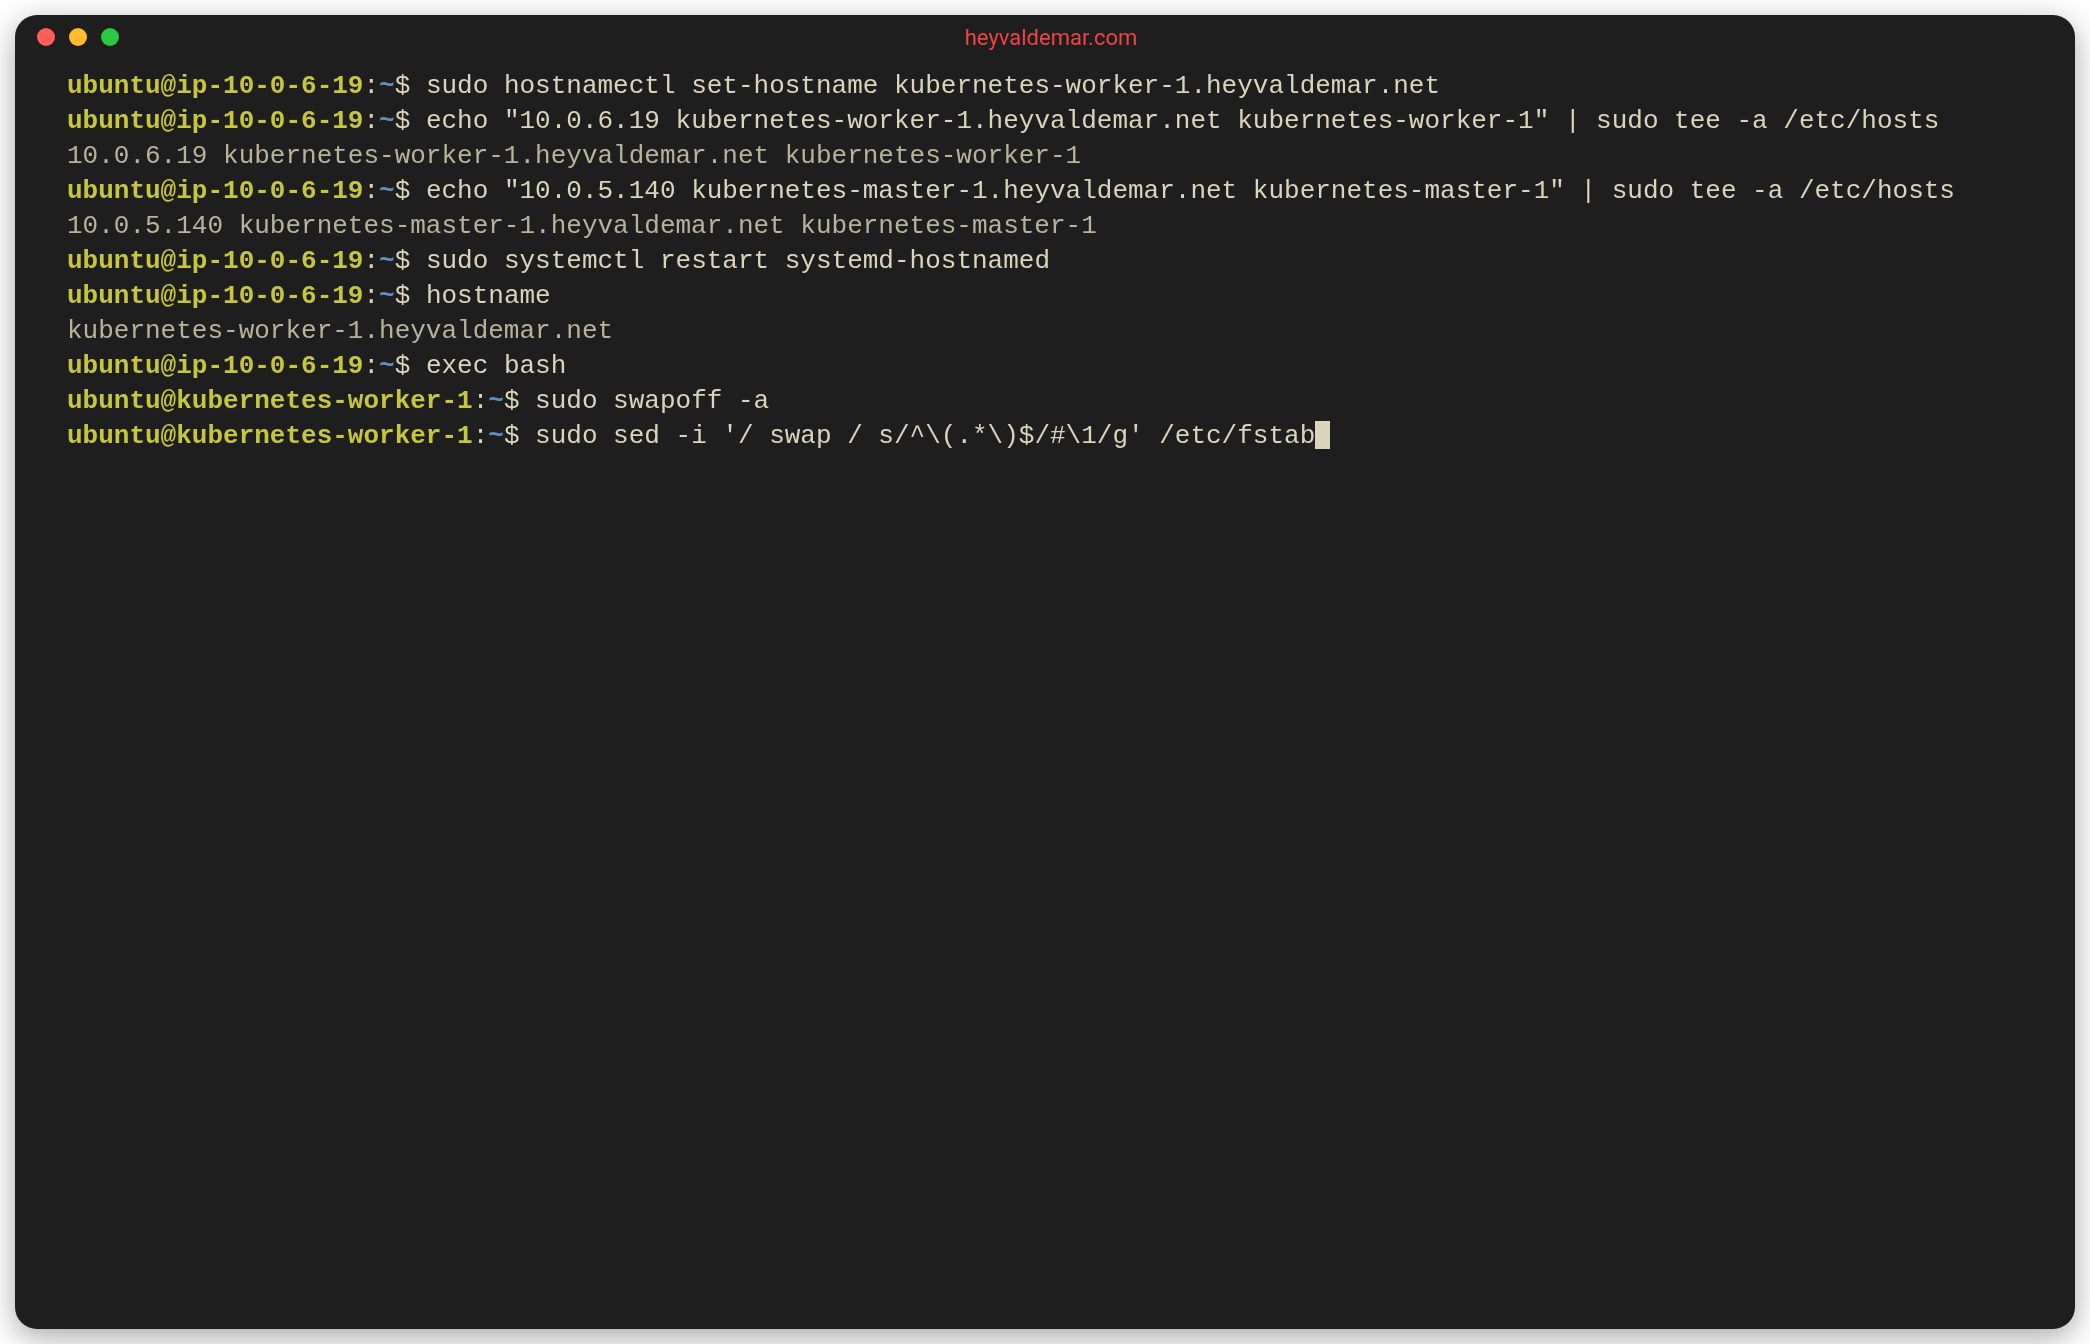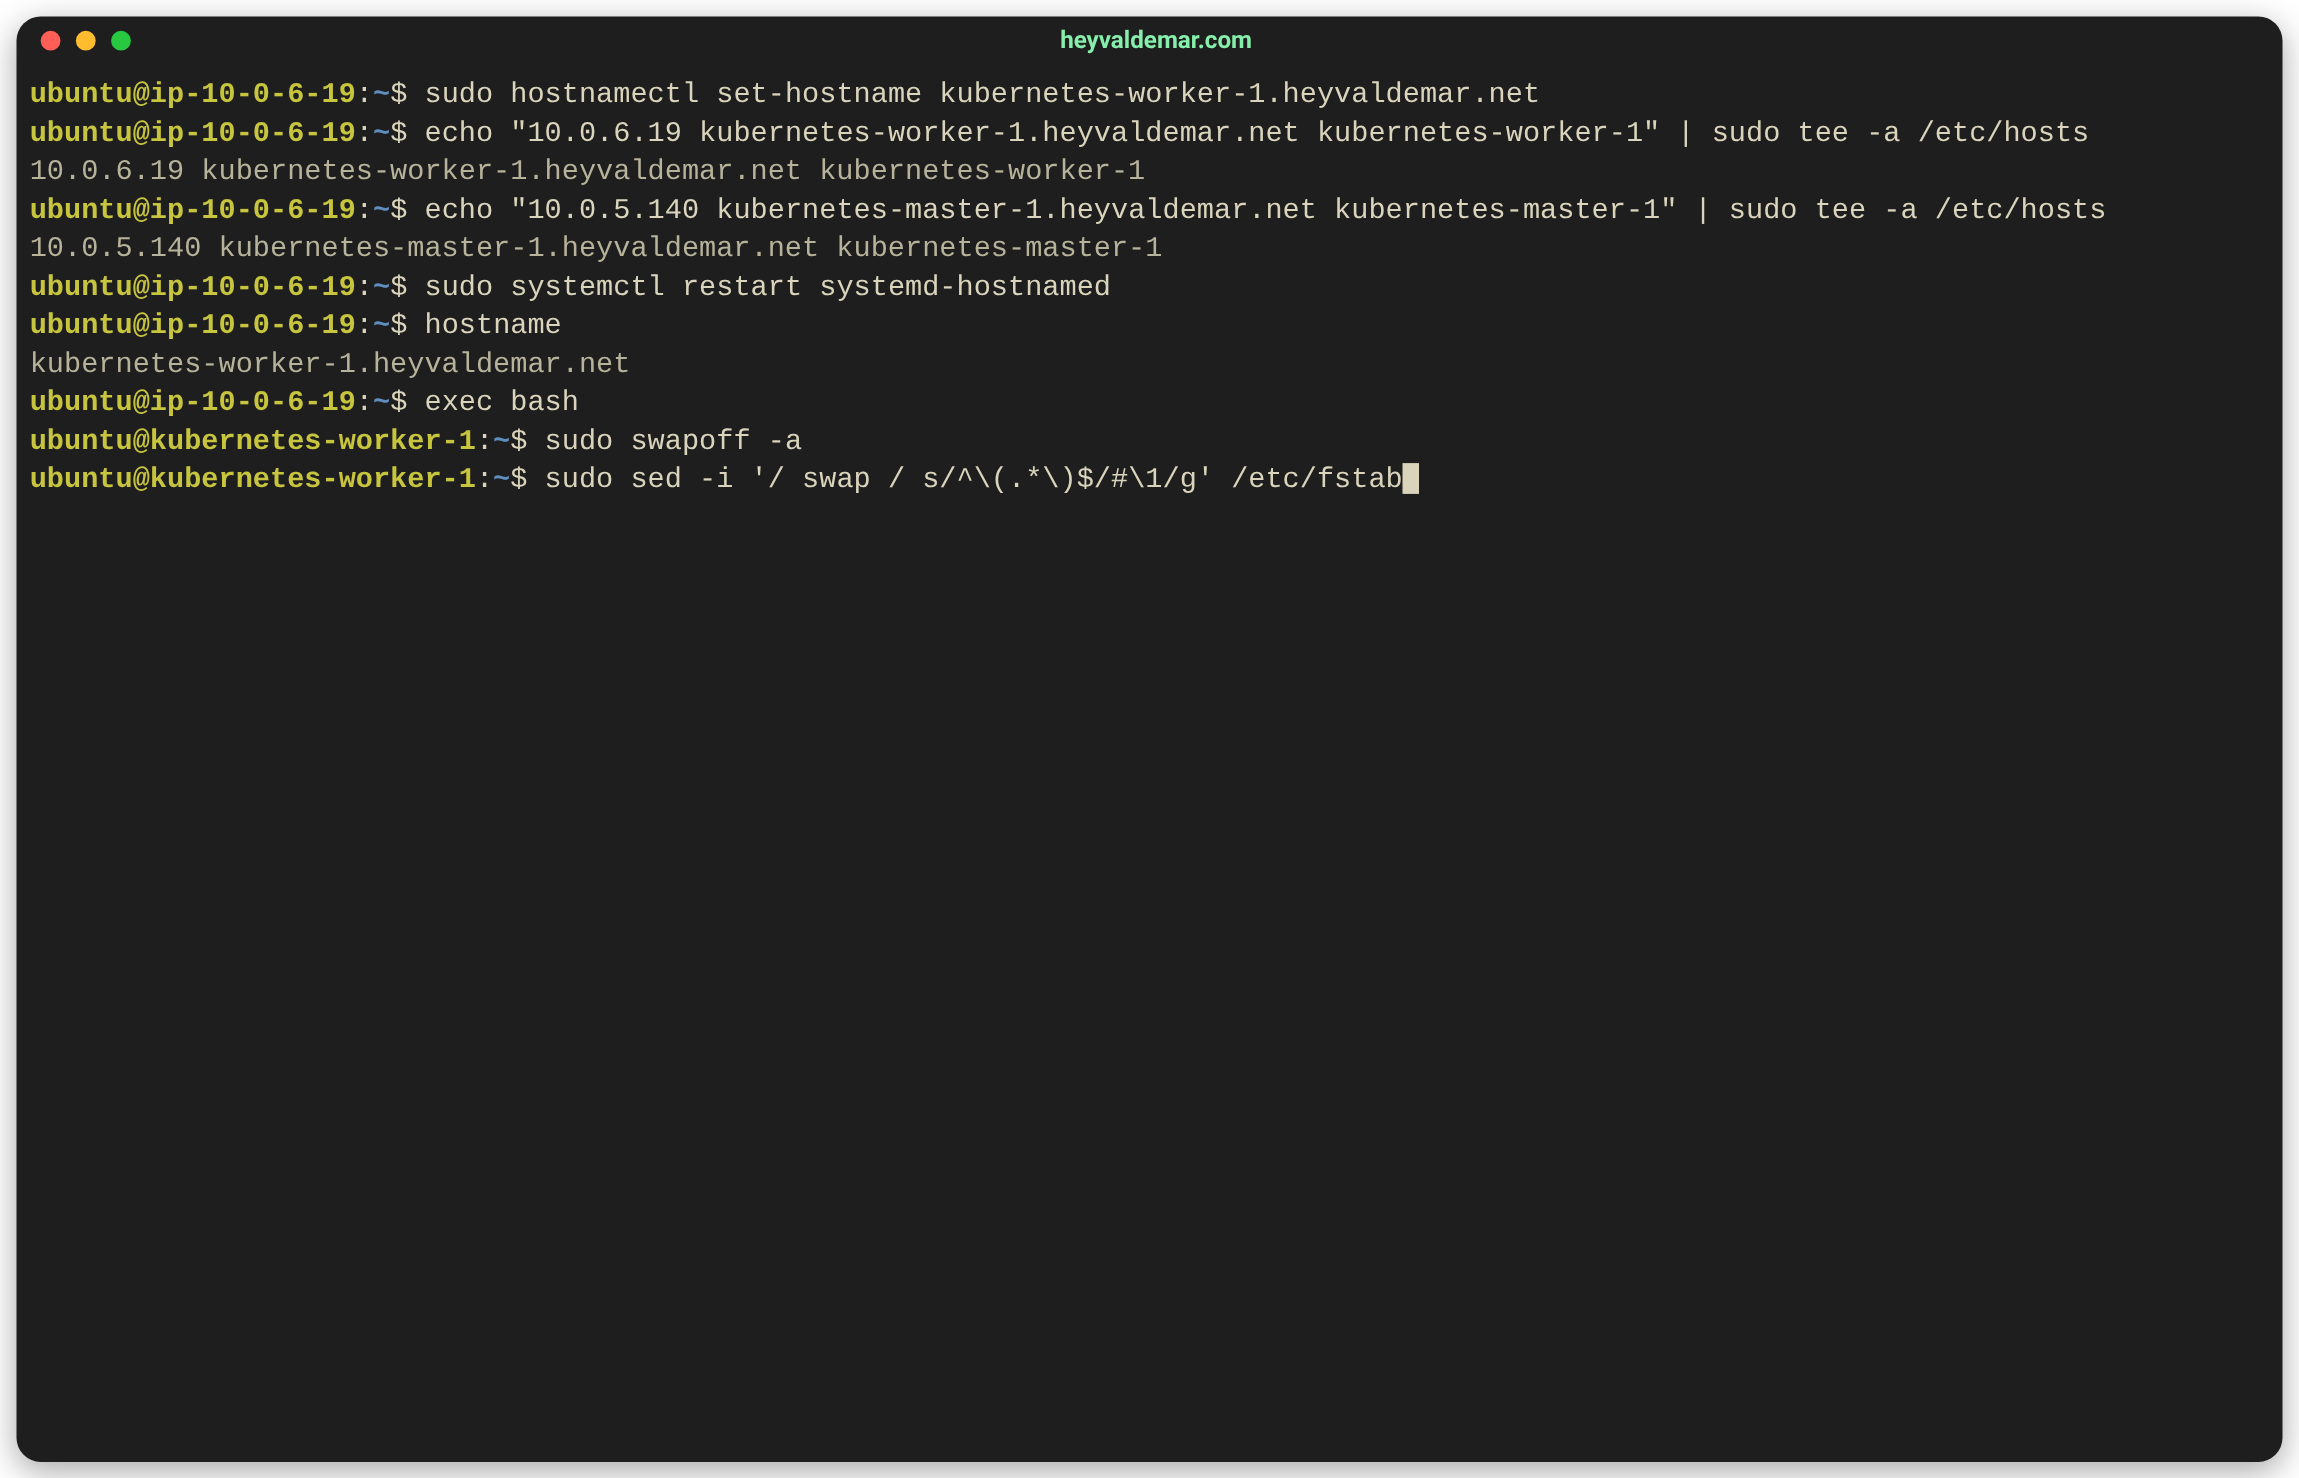--- a/index.html
+++ b/index.html
@@ -36,35 +36,36 @@
   .light{
     width:18px;height:18px;border-radius:50%;
   }
   .light.red{background:#ff5f57;}
   .light.yellow{background:#febc2e;}
   .light.green{background:#28c840;}
   .title{
     position:absolute;
     left:12px;right:0;
     text-align:center;
-    color:#86efac;
+    color:#ef4444;
     font-size:22px;
-    font-weight:700;
+    font-weight:400;
     font-family:-apple-system,BlinkMacSystemFont,"Segoe UI",Roboto,sans-serif;
     pointer-events:none;
   }
   .term{
     flex:1 1 auto;
     padding:10px 12px 4px 12px;
     color:#d9d4bb;
     font-size:26px;
     line-height:35px;
     white-space:pre-wrap;
     word-break:break-all;
     overflow:hidden;
+    margin-left:40px;
   }
   .user{color:#c7c43e;font-weight:bold;}
   .path{color:#5e8fbf;font-weight:bold;}
   .sym{color:#d9d4bb;}
   .cmd{color:#d9d4bb;}
   .out{color:#b7b29a;}
   .cursor{
     display:inline-block;
     width:15px;height:28px;
     background:#d9d4bb;

